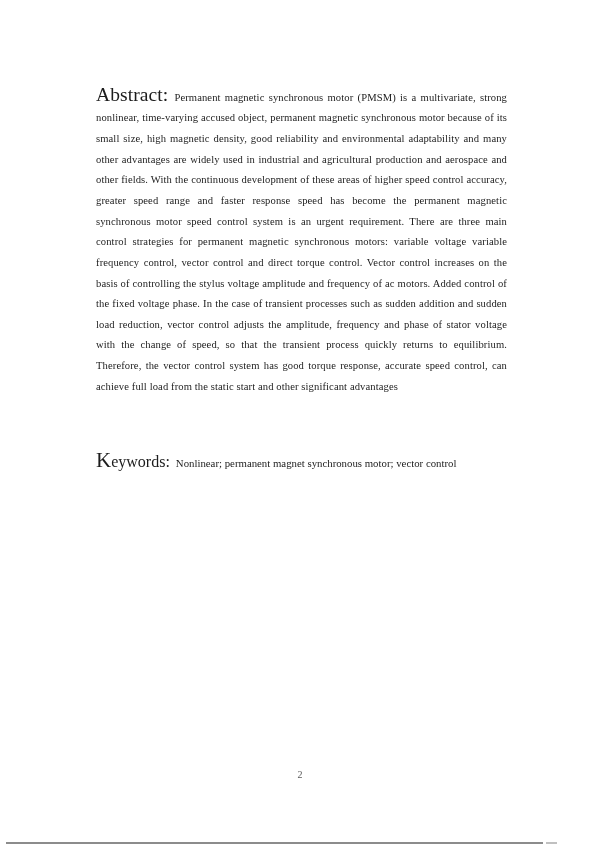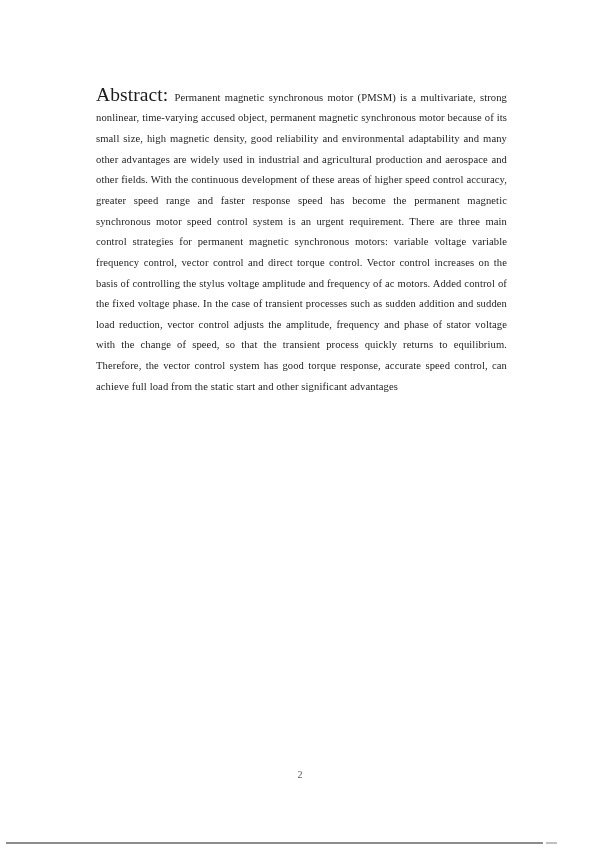--- a/index.html
+++ b/index.html
@@ -72,20 +72,21 @@
     background:var(--footer-line-light);
   }
 </style>
 </head>
 <body>
 
 <div class="page">
 
   <p class="abstract-para"><span class="section-label">Abstract:</span><span>Permanent magnetic synchronous motor (PMSM) is a multivariate, strong nonlinear, time-varying accused object, permanent magnetic synchronous motor because of its small size, high magnetic density, good reliability and environmental adaptability and many other advantages are widely used in industrial and agricultural production and aerospace and other fields. With the continuous development of these areas of higher speed control accuracy, greater speed range and faster response speed has become the permanent magnetic synchronous motor speed control system is an urgent requirement. There are three main control strategies for permanent magnetic synchronous motors: variable voltage variable frequency control, vector control and direct torque control. Vector control increases on the basis of controlling the stylus voltage amplitude and frequency of ac motors. Added control of the fixed voltage phase. In the case of transient processes such as sudden addition and sudden load reduction, vector control adjusts the amplitude, frequency and phase of stator voltage with the change of speed, so that the transient process quickly returns to equilibrium. Therefore, the vector control system has good torque response, accurate speed control, can achieve full load from the static start and other significant advantages</span></p>
 
+  <p class="kw-para"><span class="kw-label">Keywords:</span><span>Nonlinear; permanent magnet synchronous motor; vector control</span></p>
 
   <div class="page-number">2</div>
 
   <div class="footer-rule"></div>
 
   <div class="footer-rule-light"></div>
 
 </div>
 
 </body></html>

